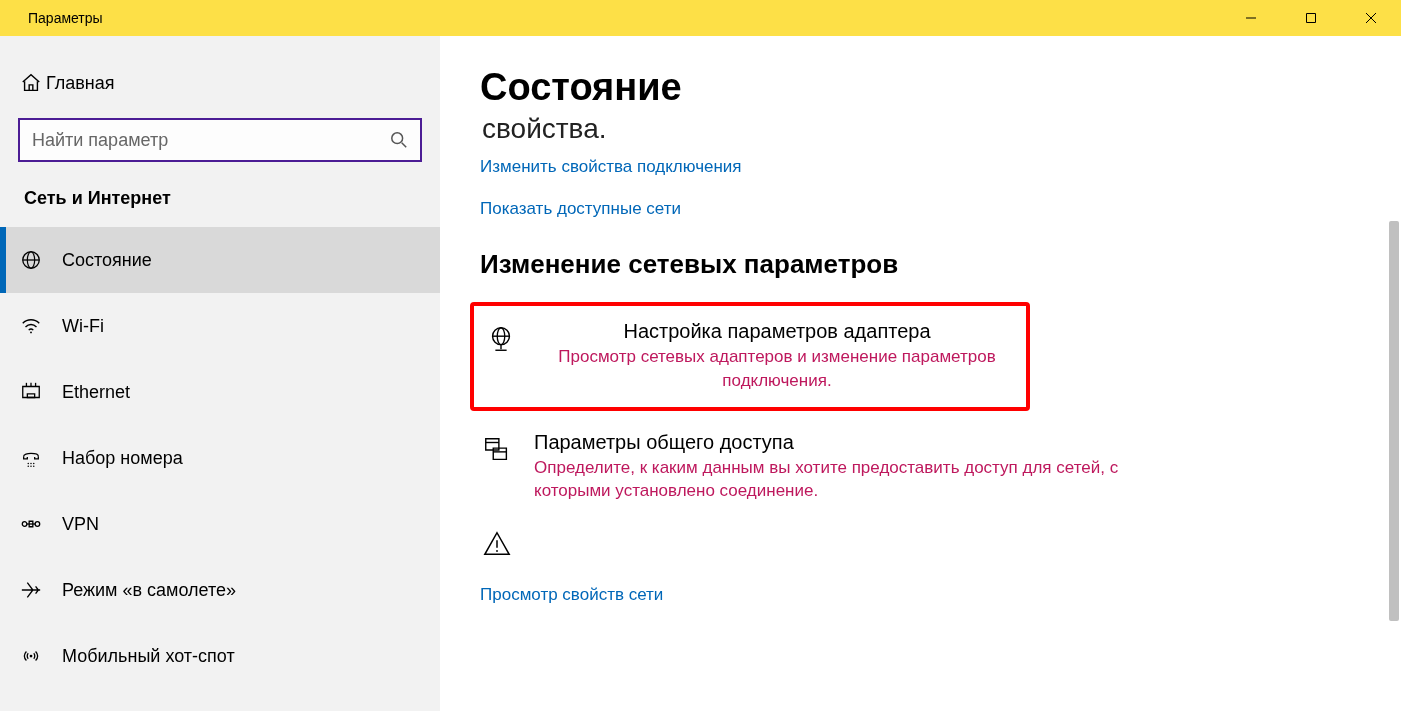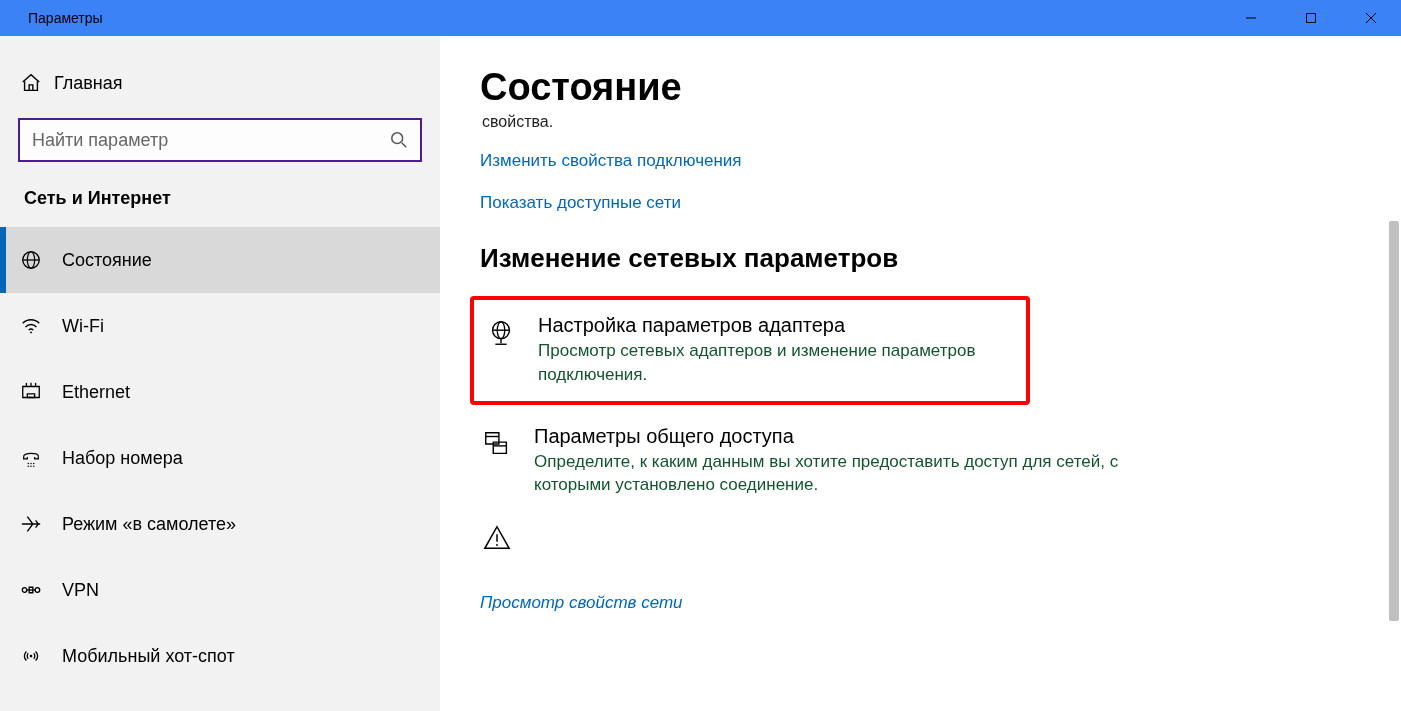--- a/index.html
+++ b/index.html
@@ -16,21 +16,21 @@
   .window {
     display: flex;
     flex-direction: column;
     height: 100%;
   }
   .titlebar {
     height: 36px;
     display: flex;
     align-items: center;
     justify-content: space-between;
-    background: #3b82f6;
+    background: #fde047;
   }
   .titlebar-title {
     padding-left: 28px;
     font-size: 14px;
     color: #000;
   }
   .win-controls {
     display: flex;
     height: 100%;
   }
@@ -58,21 +58,21 @@
     background: #f2f2f2;
     padding-top: 26px;
     flex-shrink: 0;
     overflow: hidden;
   }
 
   .home-row {
     display: flex;
     align-items: center;
     padding: 10px 20px;
-    gap: 12px;
+    gap: 4px;
     cursor: default;
   }
   .home-row .icon { width: 22px; height: 22px; display: flex; align-items: center; justify-content: center; }
   .home-row .label { font-size: 18px; }
 
   .search-box {
     margin: 14px 18px 22px 18px;
     height: 44px;
     border: 2px solid #4c1d95;
     background: #fdfdfd;
@@ -133,24 +133,24 @@
     padding: 30px 40px 20px 40px;
     overflow: hidden;
     position: relative;
   }
   .main-header {
     font-size: 38px;
     font-weight: 600;
     margin-bottom: 4px;
   }
   .stray-text {
-    font-size: 16px;
+    font-size: 28px;
     color: #222;
     padding-left: 2px;
-    margin-bottom: 18px;
+    margin-bottom: 10px;
   }
   .link {
     color: #0067b8;
     font-size: 17px;
     padding: 2px 0;
     cursor: default;
     display: inline-block;
   }
   .link-block { margin-bottom: 18px; }
 
@@ -172,28 +172,29 @@
     width: 34px;
     height: 34px;
     flex-shrink: 0;
     margin-top: 2px;
     display: flex;
     align-items: center;
     justify-content: center;
   }
   .option-texts { flex: 1; }
   .option-title { font-size: 20px; color: #000; margin-bottom: 2px; }
-  .option-desc { font-size: 17px; color: #14532d; line-height: 1.4; }
+  .option-desc { font-size: 17px; color: #be185d; line-height: 1.4; }
 
   .highlight-box {
     border: 4px solid #ff0000;
     border-radius: 4px;
     padding: 8px 6px 8px 6px;
     margin: 6px 0 10px -10px;
     max-width: 560px;
+    text-align: center;
   }
   .highlight-box .option-row { padding: 6px 4px; }
 
   .scroll-track {
     position: absolute;
     right: 0;
     top: 40px;
     bottom: 6px;
     width: 14px;
     background: transparent;
@@ -310,36 +311,36 @@
             <circle cx="12" cy="21" r="0.8" fill="#000" stroke="none"></circle>
             <circle cx="15" cy="21" r="0.8" fill="#000" stroke="none"></circle>
           </svg>
         </span>
         <span>Набор номера</span>
       </div>
 
       <div class="nav-item">
         <span class="icon">
           <svg viewBox="0 0 24 24" width="22" height="22" fill="none" stroke="#000" stroke-width="1.3">
-            <path d="M2 12 L22 12 M14 12 L8 4 M14 12 L8 20 M20 12 L17 8 M20 12 L17 16"></path>
-          </svg>
-        </span>
-        <span>Режим «в самолете»</span>
-      </div>
-
-      <div class="nav-item">
-        <span class="icon">
-          <svg viewBox="0 0 24 24" width="22" height="22" fill="none" stroke="#000" stroke-width="1.3">
             <circle cx="5" cy="12" r="2.5"></circle>
             <circle cx="19" cy="12" r="2.5"></circle>
             <line x1="7.5" y1="12" x2="16.5" y2="12"></line>
             <rect x="10" y="9" width="4" height="6"></rect>
           </svg>
         </span>
         <span>VPN</span>
+      </div>
+
+      <div class="nav-item">
+        <span class="icon">
+          <svg viewBox="0 0 24 24" width="22" height="22" fill="none" stroke="#000" stroke-width="1.3">
+            <path d="M2 12 L22 12 M14 12 L8 4 M14 12 L8 20 M20 12 L17 8 M20 12 L17 16"></path>
+          </svg>
+        </span>
+        <span>Режим «в самолете»</span>
       </div>
 
       <div class="nav-item">
         <span class="icon">
           <svg viewBox="0 0 24 24" width="22" height="22" fill="none" stroke="#000" stroke-width="1.3">
             <path d="M7 7 C4 10 4 14 7 17"></path>
             <path d="M17 7 C20 10 20 14 17 17"></path>
             <path d="M9 9 C7.5 10.5 7.5 13.5 9 15"></path>
             <path d="M15 9 C16.5 10.5 16.5 13.5 15 15"></path>
             <circle cx="12" cy="12" r="1.5" fill="#000" stroke="none"></circle>
@@ -398,21 +399,21 @@
       <div class="option-row">
         <span class="icon">
           <svg viewBox="0 0 32 32" width="30" height="30" fill="none" stroke="#000" stroke-width="1.5">
             <path d="M16 4 L29 27 L3 27 Z"></path>
             <line x1="16" y1="12" x2="16" y2="20"></line>
             <circle cx="16" cy="23.5" r="1" fill="#000" stroke="none"></circle>
           </svg>
         </span>
       </div>
 
-      <div style="margin-top:24px;font-style:italic;">
+      <div style="margin-top:10px;">
         <span class="link">Просмотр свойств сети</span>
       </div>
 
       <div class="scroll-track">
         <div class="scroll-thumb"></div>
       </div>
     </div>
 
   </div>
 </div>

